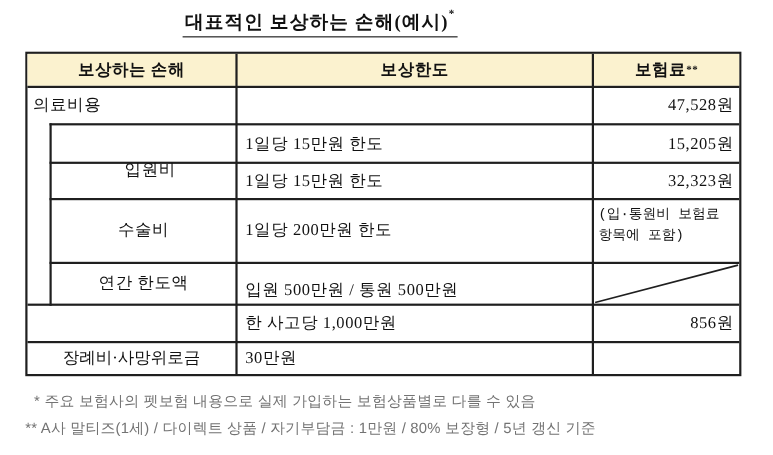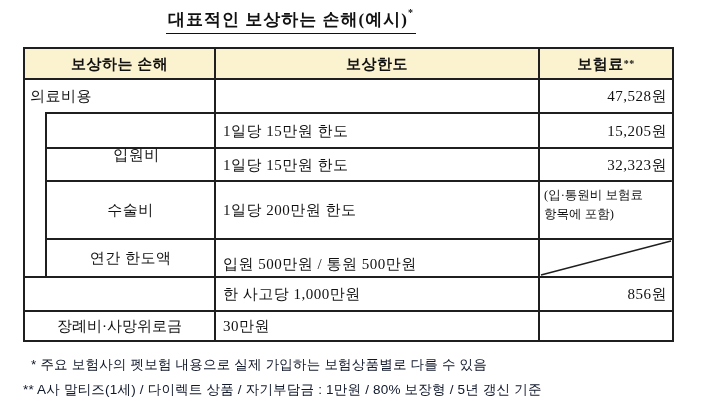--- a/index.html
+++ b/index.html
@@ -31,27 +31,27 @@
   .cell{
     position:absolute;display:flex;align-items:center;font-size:15px;letter-spacing:0.5px;
     line-height:1.2;white-space:nowrap;
   }
   .center{justify-content:center;}
   .left{justify-content:flex-start;padding-left:7px;}
   .right{justify-content:flex-end;padding-right:5px;}
   .hdr{font-weight:bold;font-size:15px;}
   .note{
     position:absolute;font-size:12.5px;letter-spacing:0;line-height:1.5;
-    padding:4px 2px 16px 4px;white-space:normal;
+    padding:4px 2px 16px 4px;white-space:normal;font-family:Liberation Mono, monospace;
   }
   .diag{position:absolute;}
   
   .footnote{
     position:absolute;font-family:"Liberation Sans","DejaVu Sans",sans-serif;
-    font-size:13.5px;color:#0f172a;letter-spacing:0.2px;white-space:nowrap;
+    font-size:13.5px;color:#737373;letter-spacing:0.2px;white-space:nowrap;
   }
 </style>
 </head>
 <body>
 
 <div class="canvas">
 
   <div class="title-wrap">
     <span class="title"><span>대표적인 보상하는 손해(예시)</span><sup>*</sup></span>
   </div>

